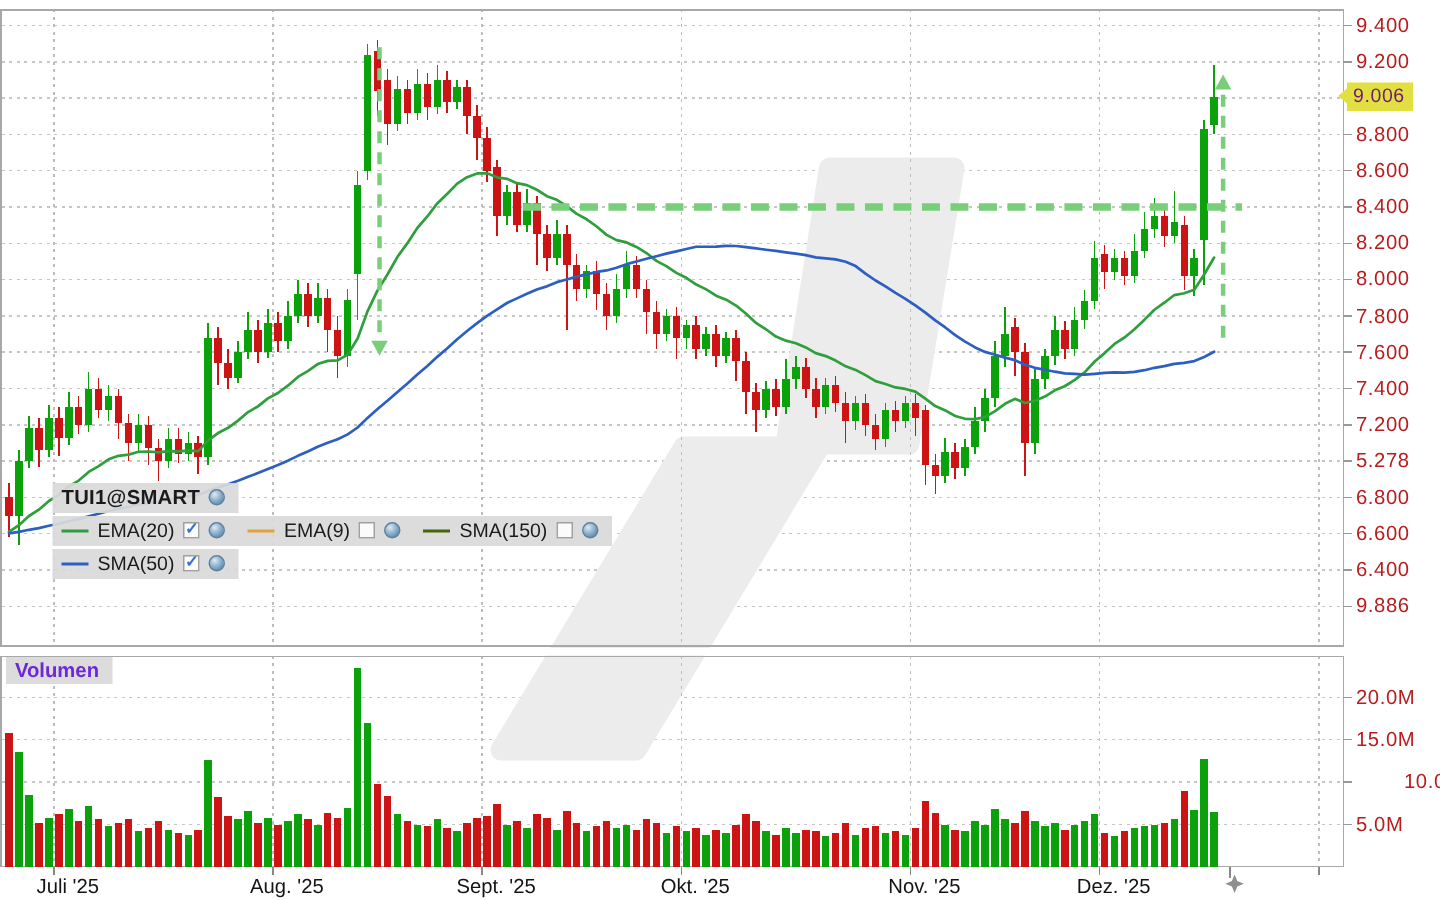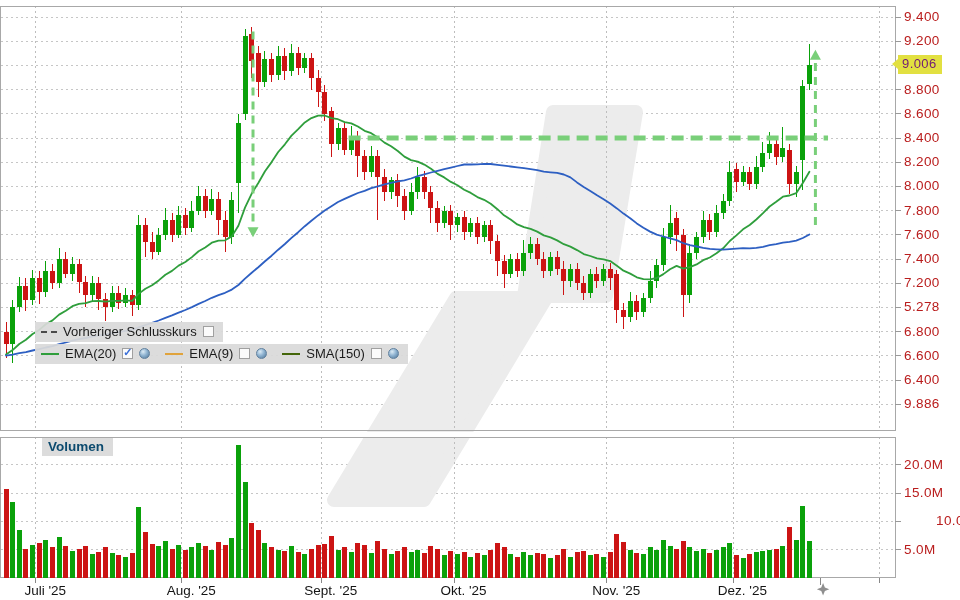--- a/index.html
+++ b/index.html
@@ -22,21 +22,21 @@
   .sw-dash{border-top:2px dashed #4a4a4a;width:16px;}
   .gap{margin-left:9px;}
   .cb{display:inline-block;width:11px;height:11px;background:#fbfbfb;border:1px solid #a0a0a0;
       position:relative;box-sizing:border-box;}
   .cb.on::after{content:"\2713";position:absolute;left:0;top:-3px;font-size:11px;
       font-weight:bold;color:#3a6fd8;}
   .globe{display:inline-block;width:11px;height:11px;border-radius:50%;box-sizing:border-box;
       background:radial-gradient(circle at 35% 30%,#dcebf5 0%,#8fb3d1 45%,#4f7596 100%);
       border:1px solid #60809e;}
   .vol-label{position:absolute;left:4px;top:438px;background:#dcdcdc;font-weight:bold;
-      font-size:13.5px;padding:1px 9px 2px 6px;color:#0c4a6e;z-index:2;margin-left:38px;}
+      font-size:13.5px;padding:1px 9px 2px 6px;color:#6d28d9;z-index:2;}
 </style>
 </head>
 <body>
 
 <div class="stage">
   <svg id="plot" width="960" height="600">
       <g>
         <line x1="1" y1="404.20000000000005" x2="895" y2="404.20000000000005" stroke="#c6c6c6" stroke-width="1" stroke-dasharray="2,3" shape-rendering="crispEdges"></line>
         <line x1="1" y1="380" x2="895" y2="380" stroke="#c6c6c6" stroke-width="1" stroke-dasharray="2,3" shape-rendering="crispEdges"></line>
         <line x1="1" y1="355.79999999999995" x2="895" y2="355.79999999999995" stroke="#c6c6c6" stroke-width="1" stroke-dasharray="2,3" shape-rendering="crispEdges"></line>
@@ -496,37 +496,42 @@
         <line x1="815.416" y1="225.1200000000001" x2="815.416" y2="59.669999999999945" stroke="#79cf79" stroke-width="3" stroke-dasharray="8,6"></line>
         <path d="M809.916,59.669999999999945 L820.916,59.669999999999945 L815.416,49.669999999999945 Z" fill="#79cf79"></path>
       </g>
       <g>
         <line x1="820.064" y1="578" x2="820.064" y2="585" stroke="#888" shape-rendering="crispEdges"></line>
         <path d="M823.064,583 l1.8,4.4 4.4,1.8 -4.4,1.8 -1.8,4.4 -1.8,-4.4 -4.4,-1.8 4.4,-1.8 Z" fill="#8f8f8f"></path>
       </g>
     </svg>
 
   <div class="legend">
-    <div class="lg-box">
-      <span class="sw sw-dash"></span>
-      <span>Vorheriger Schlusskurs</span>
-      <span class="cb"></span>
+    <div class="lg-box lg-title">
+      <span>TUI1@SMART</span>
+      <span class="globe"></span>
     </div>
     <div class="lg-box">
       <span class="sw" style="border-top-color: rgb(47, 158, 60);"></span>
       <span>EMA(20)</span>
       <span class="cb on"></span>
       <span class="globe"></span>
       <span class="sw gap" style="border-top-color: rgb(224, 163, 60);"></span>
       <span>EMA(9)</span>
       <span class="cb"></span>
       <span class="globe"></span>
       <span class="sw gap" style="border-top-color: rgb(68, 102, 10);"></span>
       <span>SMA(150)</span>
       <span class="cb"></span>
+      <span class="globe"></span>
+    </div>
+    <div class="lg-box">
+      <span class="sw" style="border-top-color: rgb(45, 95, 194);"></span>
+      <span>SMA(50)</span>
+      <span class="cb on"></span>
       <span class="globe"></span>
     </div>
   </div>
 
   <div class="vol-label">Volumen</div>
   <div class="tag" style="top: 54.674px;">9.006</div>
   <div id="p-axis">
       <div class="axlab" style="left: 904px; top: 9px;">9.400</div>
       <div class="axlab" style="left: 904px; top: 33.2px;">9.200</div>
       <div class="axlab" style="left: 904px; top: 81.6px;">8.800</div>

